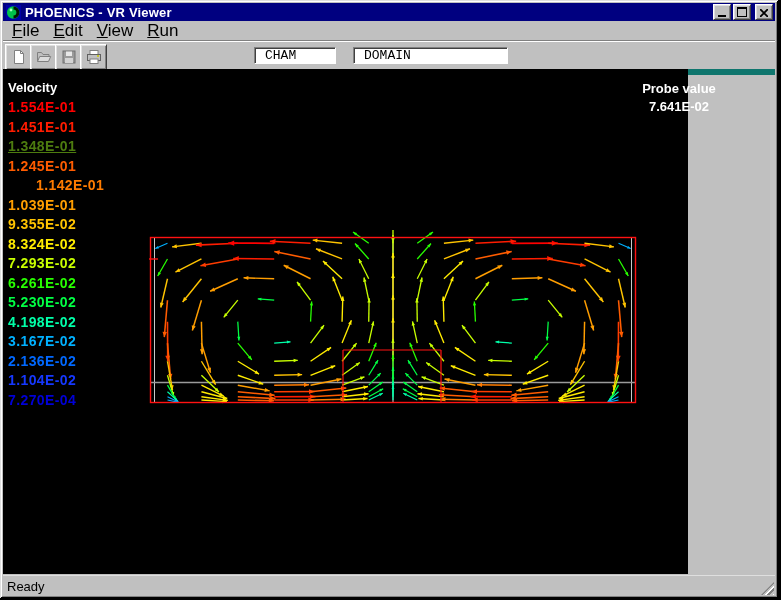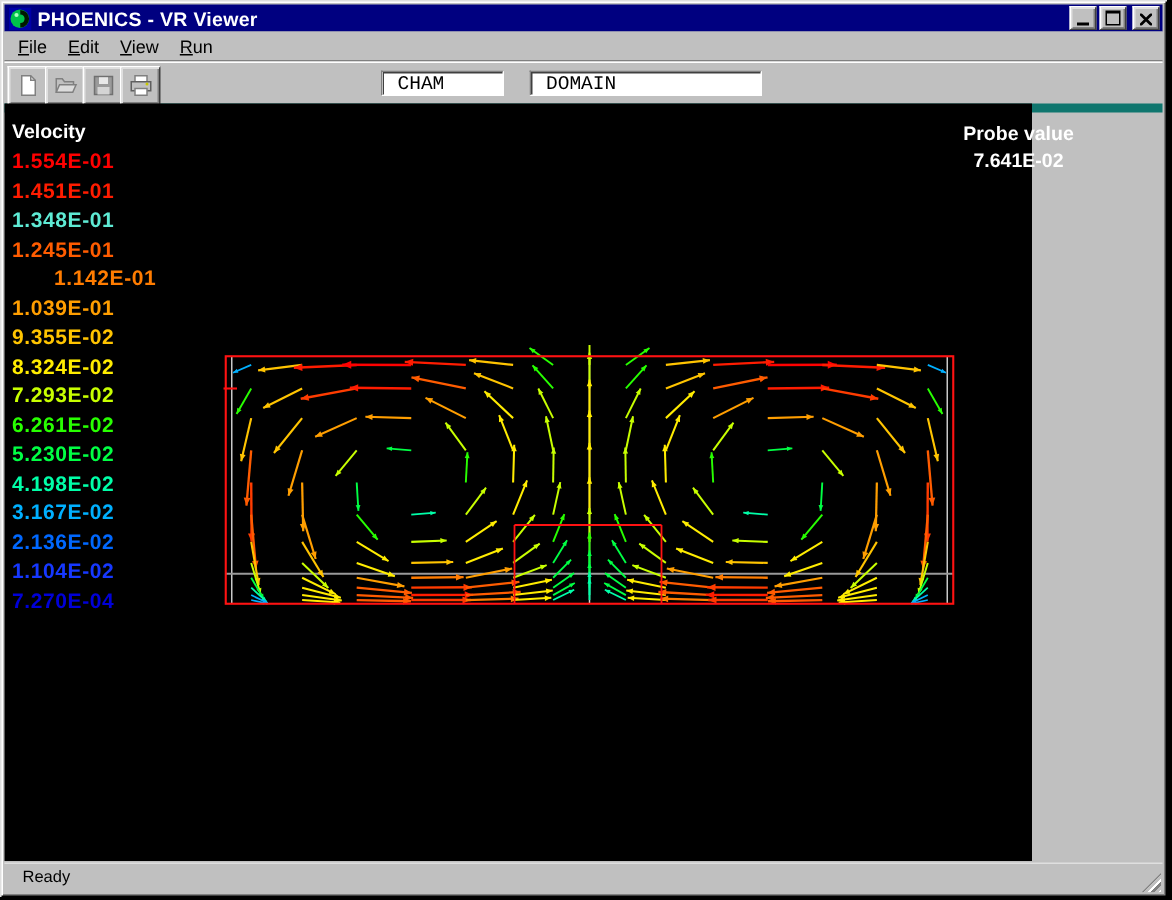--- a/index.html
+++ b/index.html
@@ -12,39 +12,39 @@
   .title-icon{width:15px;height:15px;margin-left:1px;flex:0 0 auto;}
   .title-text{color:#fff;font-size:13px;font-weight:bold;margin-left:4px;flex:1 1 auto;
     white-space:nowrap;letter-spacing:0.2px;}
   .tb-btn{width:16px;height:14px;background:#c0c0c0;border:1px solid;
     border-color:#fff #404040 #404040 #fff;box-shadow:inset 1px 1px 0 #dfdfdf,inset -1px -1px 0 #808080;
     margin-left:2px;display:flex;align-items:flex-end;justify-content:center;position:relative;}
   .glyph-min{width:8px;height:2px;background:#000;margin:0 0 2px 0;}
   .glyph-max{width:8px;height:7px;border:1px solid #000;border-top-width:2px;margin-bottom:2px;}
   .menubar{position:absolute;left:3px;top:21px;right:3px;height:19px;background:#c0c0c0;
     display:flex;align-items:center;padding-left:2px;border-bottom:1px solid #808080;}
-  .menu-item{font-size:12px;color:#000;padding:1px 7px;cursor:default;}
+  .menu-item{font-size:17px;color:#000;padding:1px 7px;cursor:default;}
   .toolbar{position:absolute;left:3px;top:41px;right:3px;height:27px;background:#c0c0c0;
     border-top:1px solid #fff;border-bottom:6px solid #0f766e;}
   .tool-btn{position:absolute;top:2px;width:25px;height:24px;background:#c0c0c0;border:1px solid;
     border-color:#fff #404040 #404040 #fff;box-shadow:inset 1px 1px 0 #dfdfdf,inset -1px -1px 0 #808080;
     display:flex;align-items:center;justify-content:center;}
   .tool-field{position:absolute;top:5px;height:15px;background:#fff;border:1px solid;
     border-color:#808080 #fff #fff #808080;box-shadow:inset 1px 1px 0 #404040;
     font-family:"Liberation Mono",monospace;font-size:13px;color:#000;padding:0 0 0 10px;}
   .client{position:absolute;left:3px;top:69px;width:685px;height:505px;background:#000;}
   .velocity-label{position:absolute;left:5px;top:11px;color:#fff;font-size:13px;font-weight:bold;}
   .legend{position:absolute;left:5px;top:30px;}
   .legend-entry{height:19.5px;font-size:14px;font-weight:bold;letter-spacing:0.4px;white-space:nowrap;}
   .probe{position:absolute;left:556px;top:11px;width:240px;text-align:center;color:#fff;
     font-size:13px;font-weight:bold;line-height:18px;}
   .plot-svg{position:absolute;left:123px;top:161px;}
   .statusbar{position:absolute;left:3px;top:575px;width:772px;height:20px;background:#c0c0c0;
     border-top:1px solid #dfdfdf;}
-  .status-text{position:absolute;left:12px;top:3px;font-size:11px;color:#000;}
+  .status-text{position:absolute;left:4px;top:3px;font-size:13px;color:#000;}
   .resize-grip{position:absolute;right:1px;bottom:1px;width:13px;height:13px;
     background:repeating-linear-gradient(135deg,#c0c0c0 0 2px,#fff 2px 3px,#808080 3px 5px);
     clip-path:polygon(100% 0,100% 100%,0 100%);}
 </style>
 </head>
 <body>
 
 <div class="window">
 
   <div class="titlebar">
@@ -105,21 +105,21 @@
     </div>
     <input class="tool-field" style="left: 251px; width: 70px;" readonly="" value="CHAM">
     <input class="tool-field" style="left: 350px; width: 143px;" readonly="" value="DOMAIN">
   </div>
 
   <div class="client">
     <div class="velocity-label">Velocity</div>
     <div class="legend">
         <div class="legend-entry" style="color: rgb(255, 0, 0);">1.554E-01</div>
         <div class="legend-entry" style="color: rgb(255, 28, 0);">1.451E-01</div>
-        <div class="legend-entry" style="color: #5eead4;">1.348E-01</div>
+        <div class="legend-entry" style="color: #4d7c0f; text-decoration: underline;">1.348E-01</div>
         <div class="legend-entry" style="color: rgb(255, 92, 0);">1.245E-01</div>
         <div class="legend-entry" style="color: rgb(255, 124, 0); margin-left: 28px;">1.142E-01</div>
         <div class="legend-entry" style="color: rgb(255, 158, 0);">1.039E-01</div>
         <div class="legend-entry" style="color: rgb(255, 196, 0);">9.355E-02</div>
         <div class="legend-entry" style="color: rgb(255, 236, 0);">8.324E-02</div>
         <div class="legend-entry" style="color: rgb(200, 255, 0);">7.293E-02</div>
         <div class="legend-entry" style="color: rgb(40, 255, 0);">6.261E-02</div>
         <div class="legend-entry" style="color: rgb(0, 255, 68);">5.230E-02</div>
         <div class="legend-entry" style="color: rgb(0, 255, 168);">4.198E-02</div>
         <div class="legend-entry" style="color: rgb(0, 176, 255);">3.167E-02</div>

